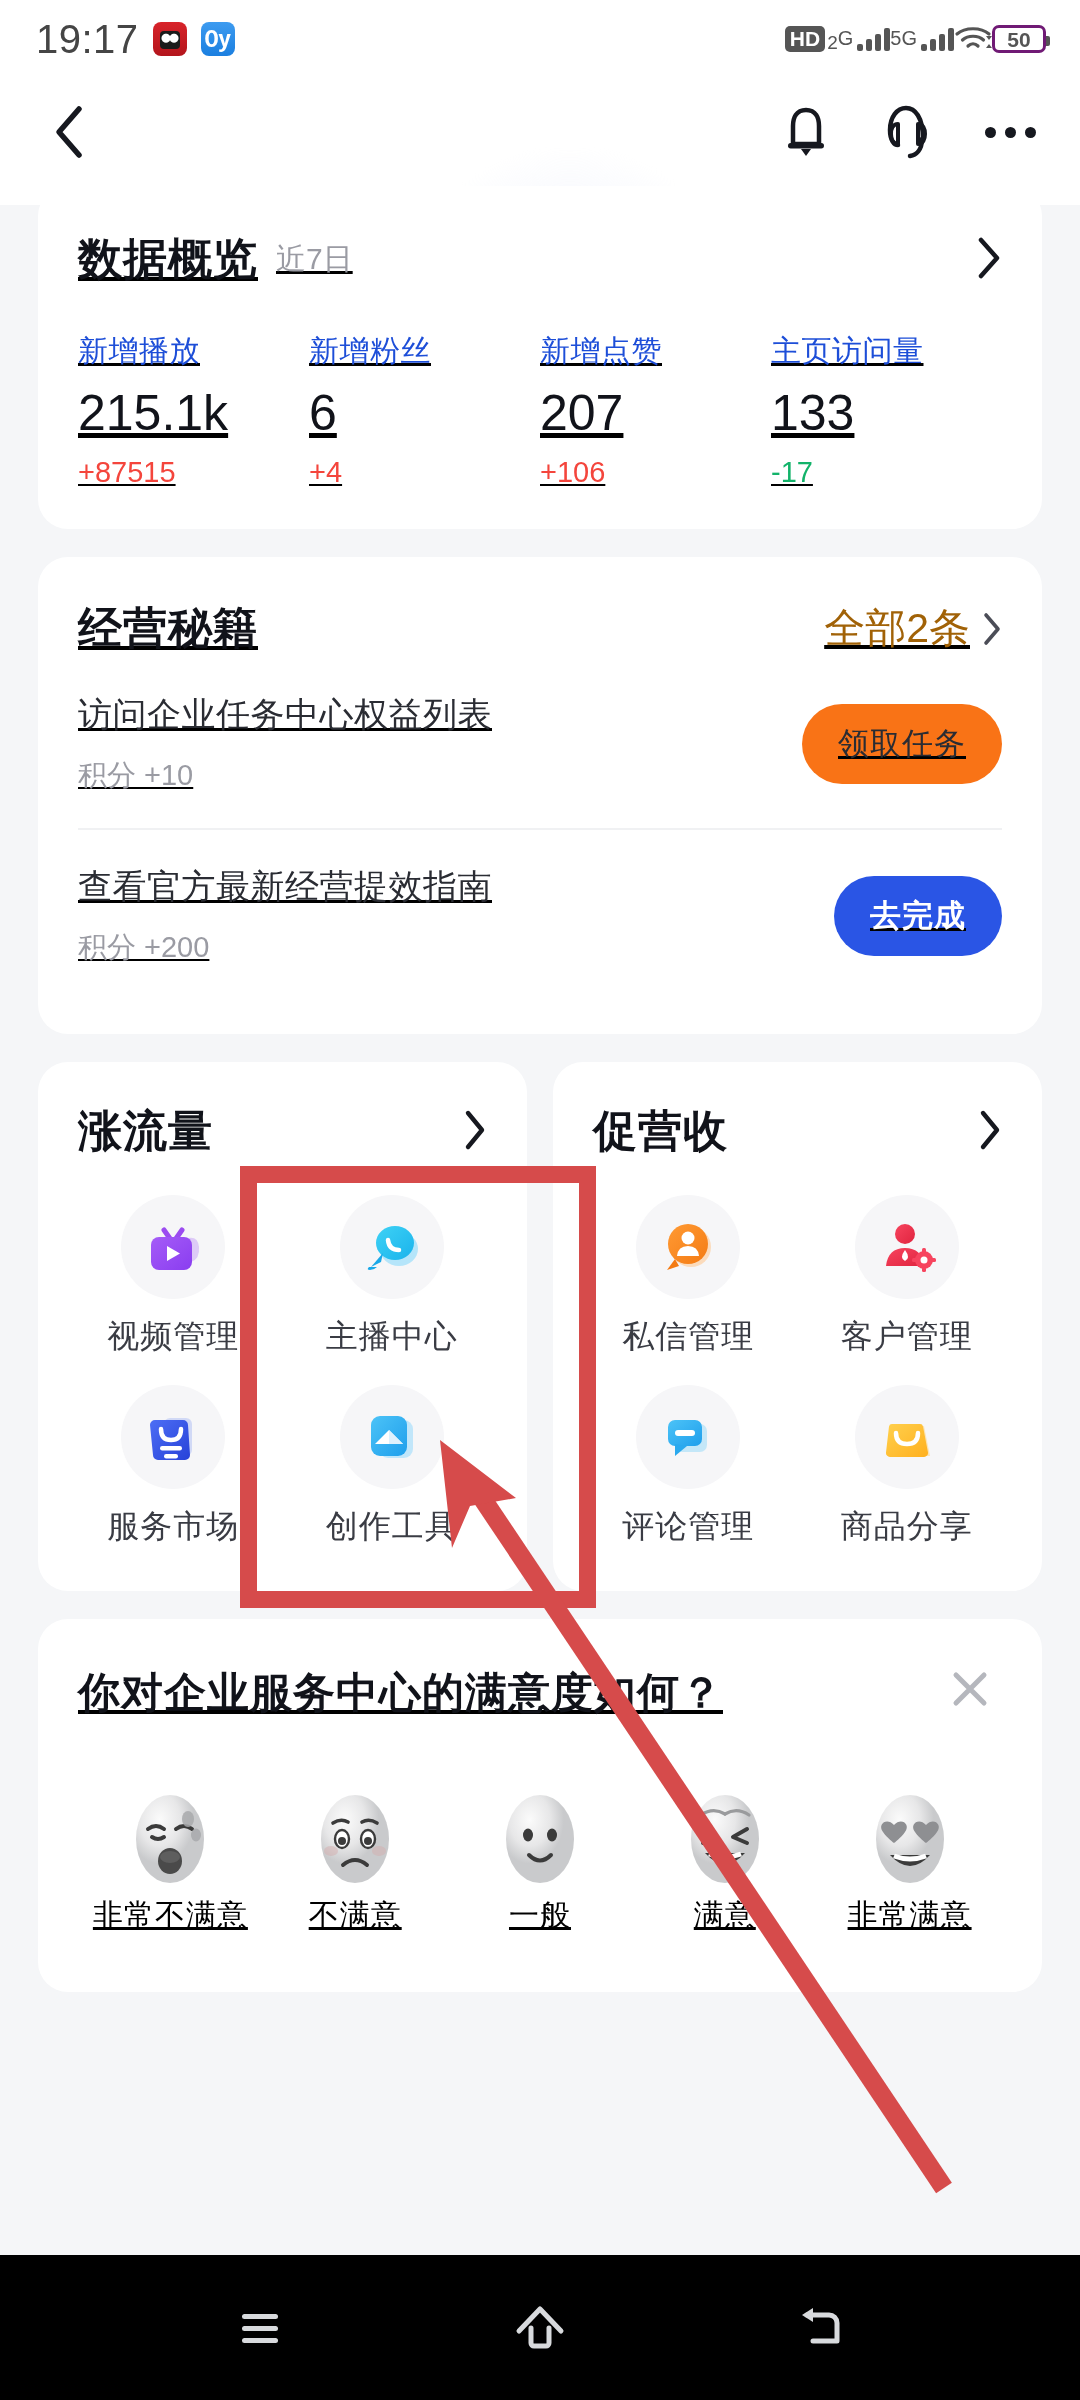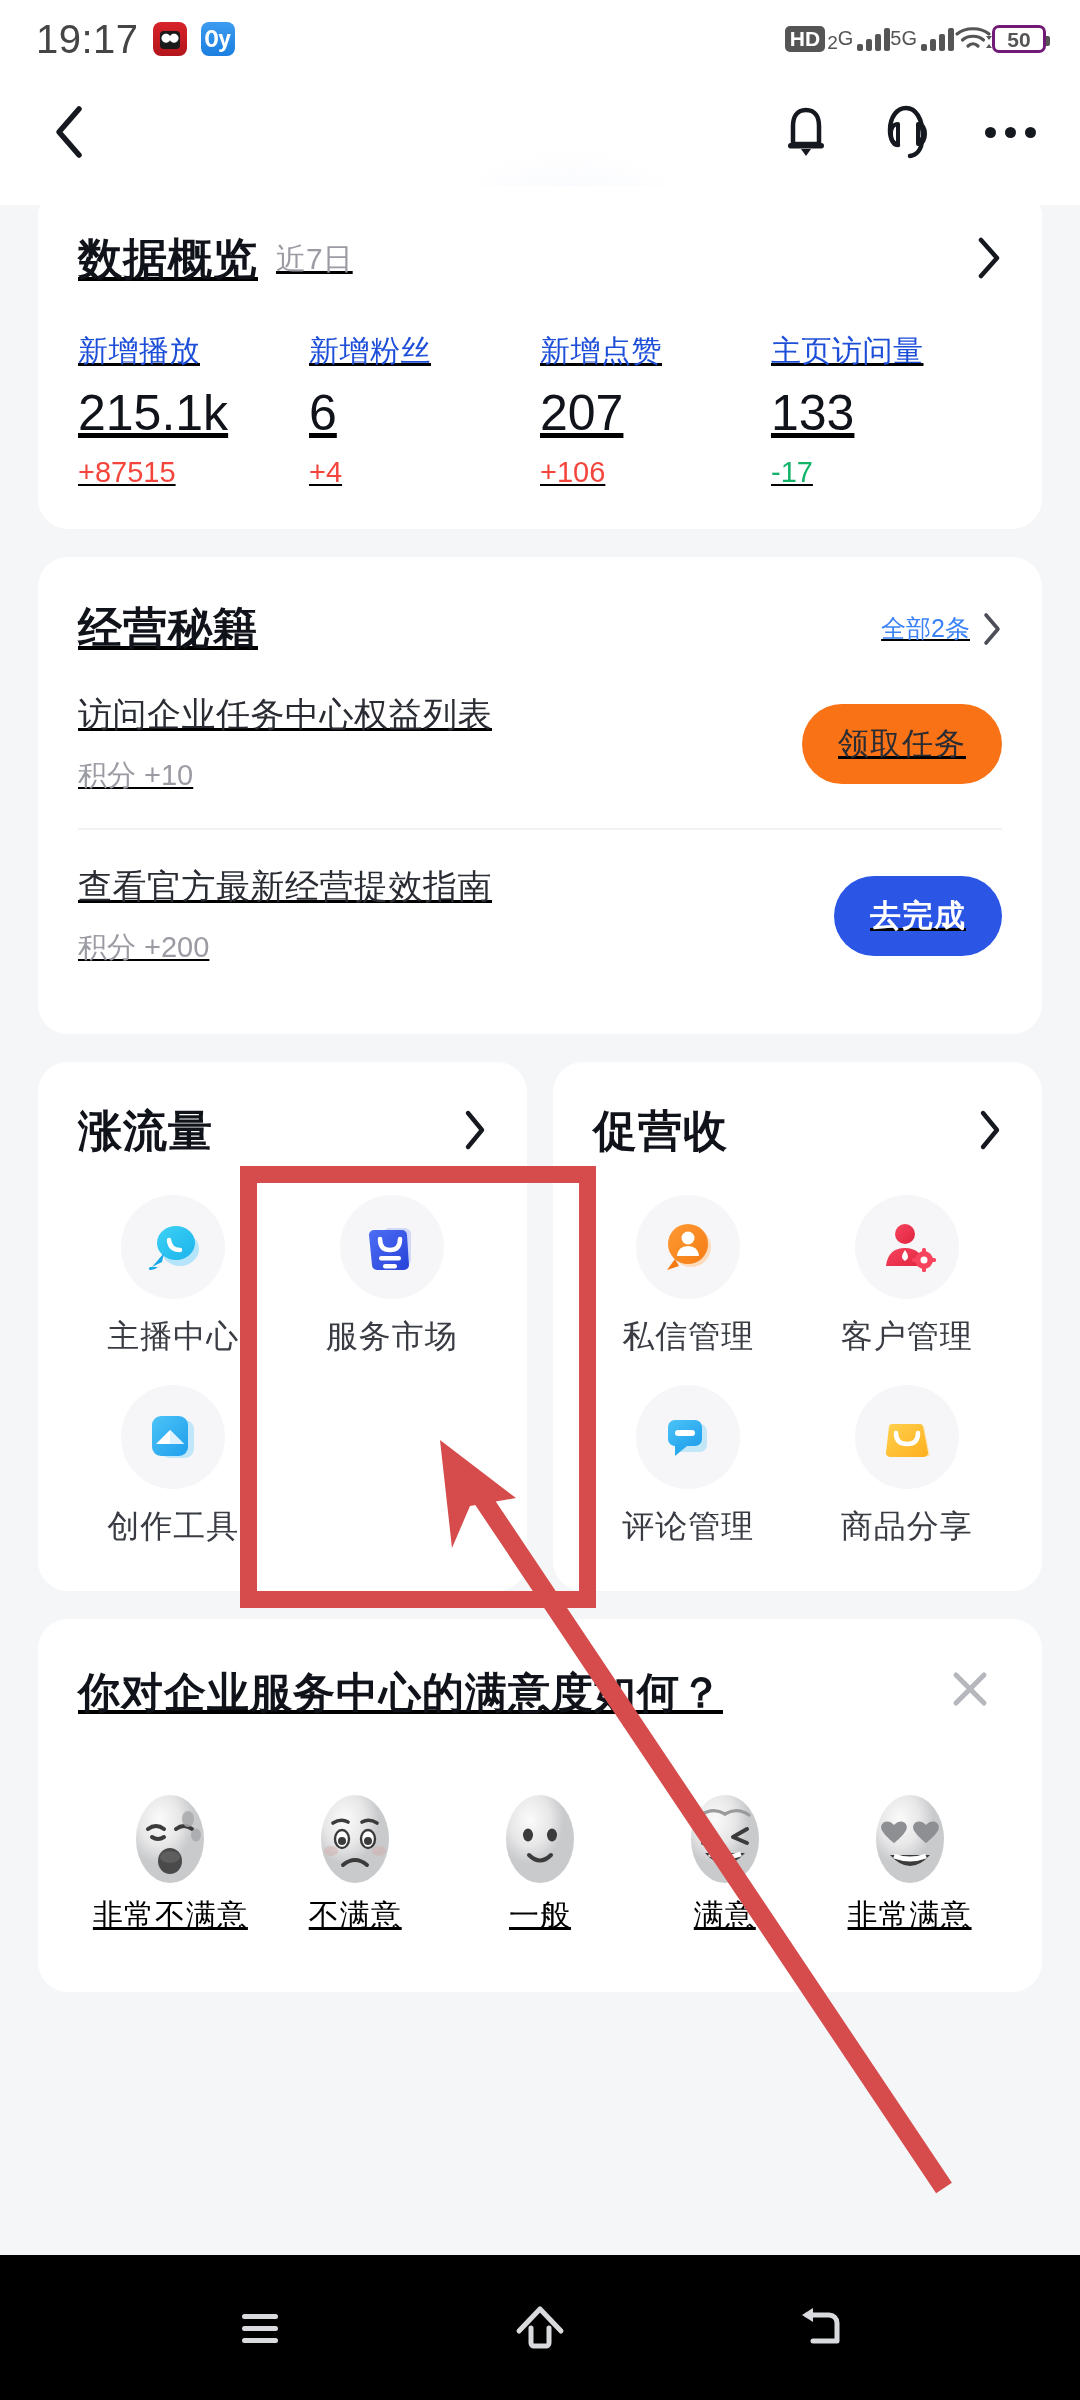--- a/index.html
+++ b/index.html
@@ -91,21 +91,21 @@
   .ov-stat .lbl{ font-size:30px; color:#1d4ed8; letter-spacing:.5px;}
   .ov-stat .val{ font-size:50px; color:#11131a; font-weight:400; margin-top:12px; letter-spacing:0px;}
   .ov-stat .dt{ font-size:29px; margin-top:14px; }
   .up{ color:#f4453c; }
   .down{ color:#13b36a; }
 
   
   .tips{ padding:42px 40px 34px; }
   .tips-head{ display:flex; align-items:center; }
   .tips-title{ font-size:44px; font-weight:700; color:#11131a; letter-spacing:1px;}
-  .tips-all{ margin-left:auto; display:flex; align-items:center; gap:12px; font-size:25px; color:#3b82f6;}
+  .tips-all{ margin-left:auto; display:flex; align-items:center; gap:12px; font-size:41px; color:#a16207;}
   .tip-row{ display:flex; align-items:center; padding:34px 0 32px; }
   .tip-row + .tip-row{ border-top:2px solid #f0f1f3; }
   .tip-main .t1{ font-size:34px; color:#2a2c33; letter-spacing:.5px;}
   .tip-main .t2{ font-size:29px; color:#9a9ba3; margin-top:18px; }
   .tip-btn{ margin-left:auto; border-radius:48px; font-size:31px; padding:19px 36px; letter-spacing:1px;}
   .btn-grey{ background:#f97316; color:#2a2c33; }
   .btn-blue{ background:#2a55e5; color:#fff; font-weight:700; }
 
   
   .panels{ display:flex; gap:26px; margin-bottom:28px; }
@@ -297,20 +297,37 @@
         <div class="panel-head">
           <span class="panel-title">涨流量</span>
           <span class="panel-arrow">
             <svg width="24" height="42" viewBox="0 0 24 42">
               <path d="M5 4 L19 21 L5 38" stroke="#16181f" stroke-width="4.4" fill="none" stroke-linecap="round" stroke-linejoin="round"></path>
             </svg>
           </span>
         </div>
         <div class="grid">
 
+          <div class="tile">
+            <span class="iconwrap">
+              <svg width="70" height="70" viewBox="0 0 70 70">
+                <path d="M50 26 q10 -2 11 9 q1 12 -8 15 z" fill="#c9a6f5" opacity=".55"></path>
+                <path d="M26 18 L33 28 M44 18 L37 28" stroke="#9b4bf0" stroke-width="5" stroke-linecap="round" fill="none"></path>
+                <rect x="13" y="25" width="41" height="33" rx="8" fill="url(#gpv)"></rect>
+                <defs>
+                    <linearGradient id="gpv" x1="0" y1="0" x2="1" y2="1">
+                  <stop offset="0" stop-color="#a55cf7"></stop>
+                      <stop offset="1" stop-color="#8a3df0"></stop>
+                </linearGradient>
+                  </defs>
+                <path d="M29 34 L42 41.5 L29 49 Z" fill="#fff"></path>
+              </svg>
+            </span>
+            <span class="lbl">视频管理</span>
+          </div>
 
           <div class="tile">
             <span class="iconwrap">
               <svg width="70" height="70" viewBox="0 0 70 70">
                 <ellipse cx="42" cy="37" rx="19" ry="17" fill="#7fd7fb" opacity=".55"></ellipse>
                 <ellipse cx="38" cy="31" rx="19" ry="17" fill="url(#gsb)"></ellipse>
                 <defs>
                     <linearGradient id="gsb" x1="0" y1="0" x2="1" y2="1">
                   <stop offset="0" stop-color="#3fd2f5"></stop>
                       <stop offset="1" stop-color="#1ab3ec"></stop>

